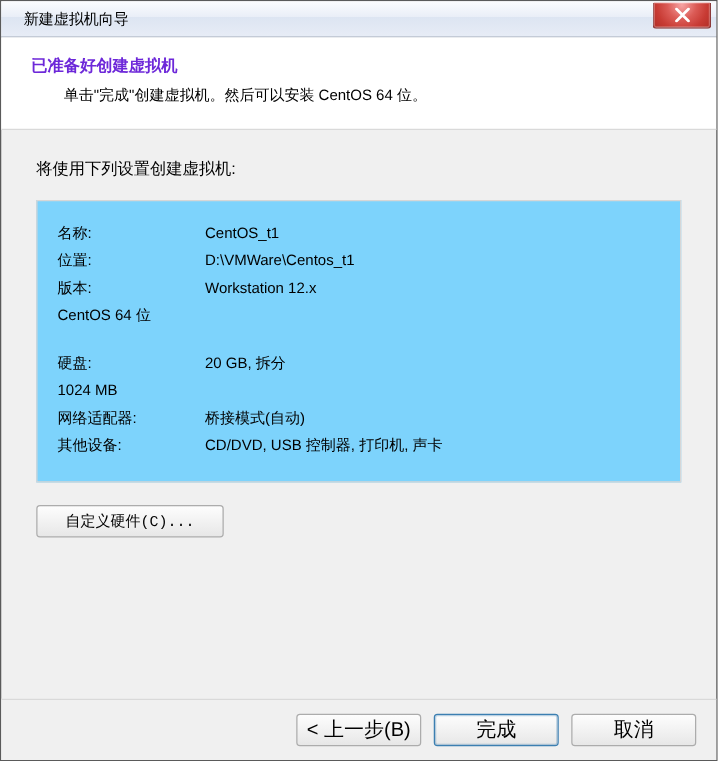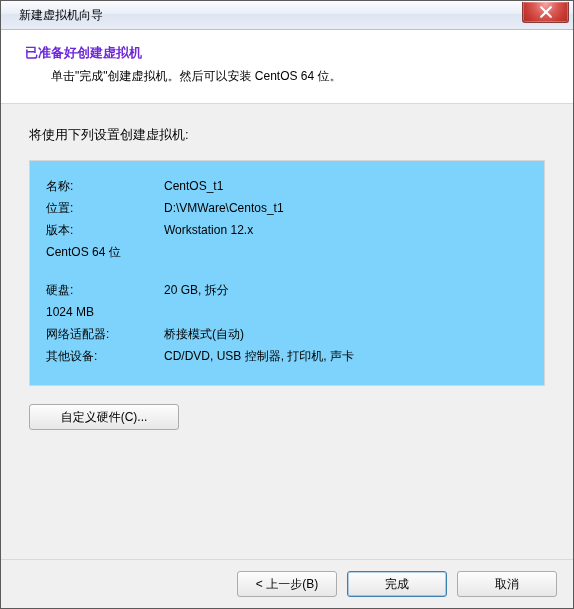--- a/index.html
+++ b/index.html
@@ -14,24 +14,24 @@
   .header h1{margin:0 0 6px 0;font-size:13px;font-weight:bold;color:#6d28d9}
   .header p{margin:0 0 0 26px;font-size:12px;color:#000}
   
   .body{padding:22px 28px 0 28px}
   .lead{margin:0 0 16px 0;font-size:13px}
   .panel{border:1px solid #d6d6d6;background:#7dd3fc;padding:14px 16px 18px 16px}
   .row{display:flex;line-height:22px}
   .row .k{width:118px}
   .row .v{flex:1}
   .gap{height:16px}
-  .hw-btn{margin-top:18px;width:150px;height:26px;border:1px solid #acacac;background:linear-gradient(to bottom,#fdfdfd,#e7e7e7);border-radius:3px;font-family:Liberation Sans, sans-serif;font-size:12px;display:flex;align-items:center;justify-content:center;cursor:pointer}
+  .hw-btn{margin-top:18px;width:150px;height:26px;border:1px solid #acacac;background:linear-gradient(to bottom,#fdfdfd,#e7e7e7);border-radius:3px;font-family:Liberation Mono, monospace;font-size:12px;display:flex;align-items:center;justify-content:center;cursor:pointer}
   
   .footer{position:absolute;left:0;right:0;bottom:0;height:48px;border-top:1px solid #d9d9d9;background:#F0F0F0;display:flex;align-items:center;justify-content:flex-end;padding-right:16px;gap:10px}
-  .btn{width:100px;height:26px;border:1px solid #acacac;background:linear-gradient(to bottom,#fdfdfd,#e7e7e7);border-radius:3px;font-family:inherit;font-size:12px;display:flex;align-items:center;justify-content:center;cursor:pointer}
+  .btn{width:100px;height:26px;border:1px solid #acacac;background:linear-gradient(to bottom,#fdfdfd,#e7e7e7);border-radius:3px;font-family:inherit;font-size:16px;display:flex;align-items:center;justify-content:center;cursor:pointer}
   .btn.default{border:1px solid #3c7fb1;box-shadow:0 0 0 1px rgba(60,127,177,0.35) inset}
 </style>
 </head>
 <body>
 
 <div class="window">
 
   <div class="titlebar">
     <span class="title-text">新建虚拟机向导</span>
     <div class="close-btn">

